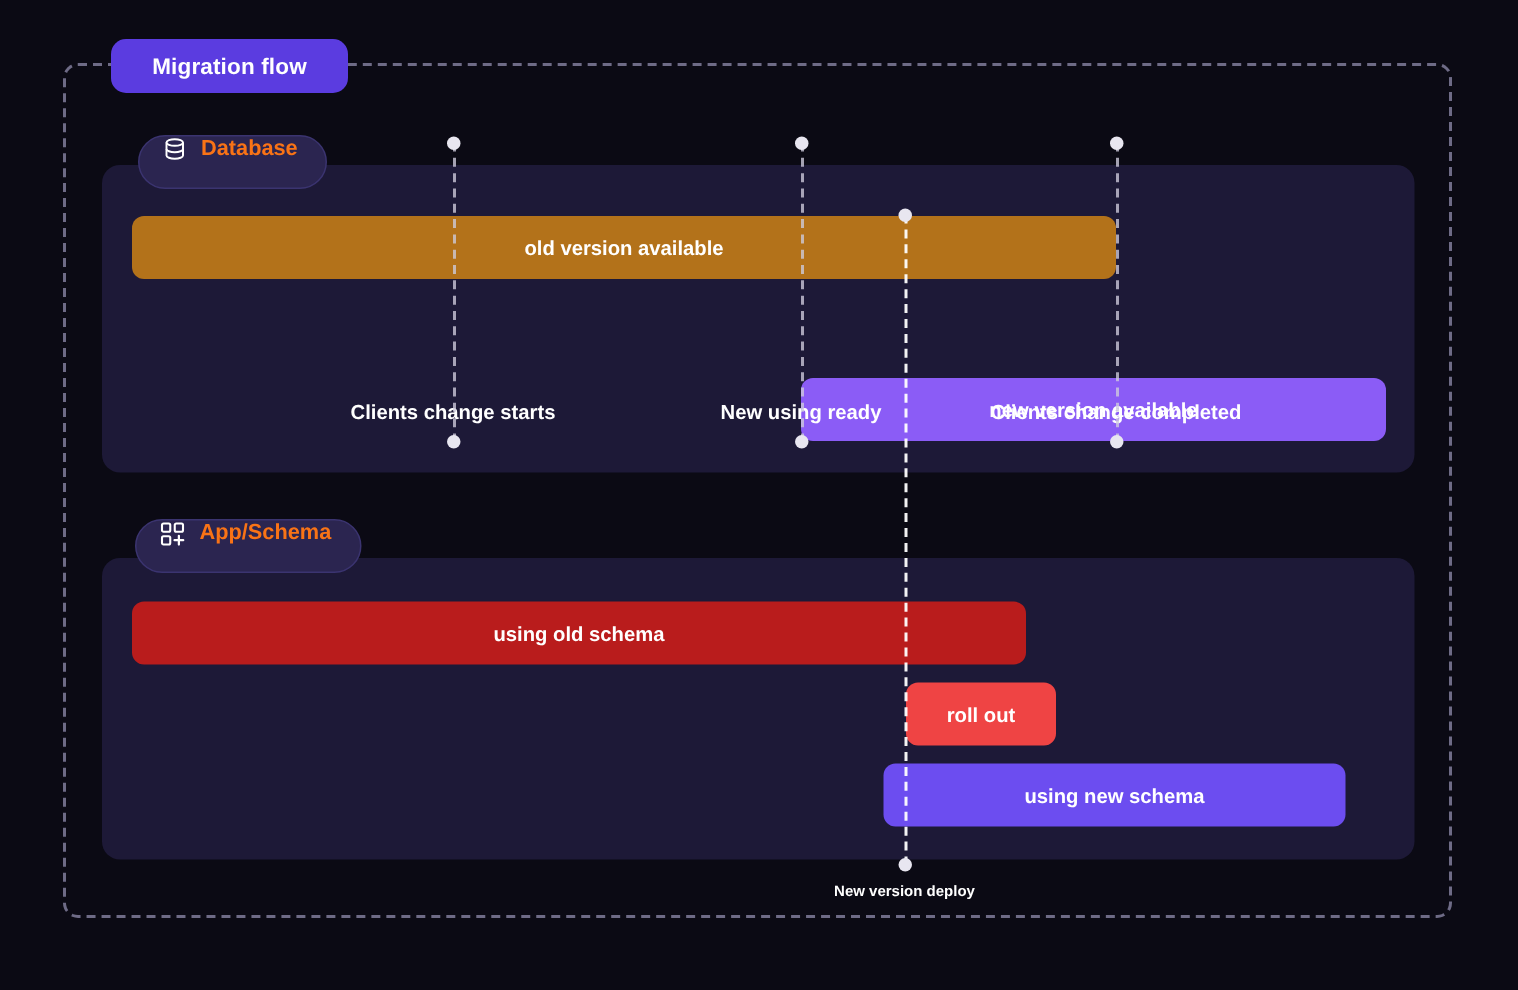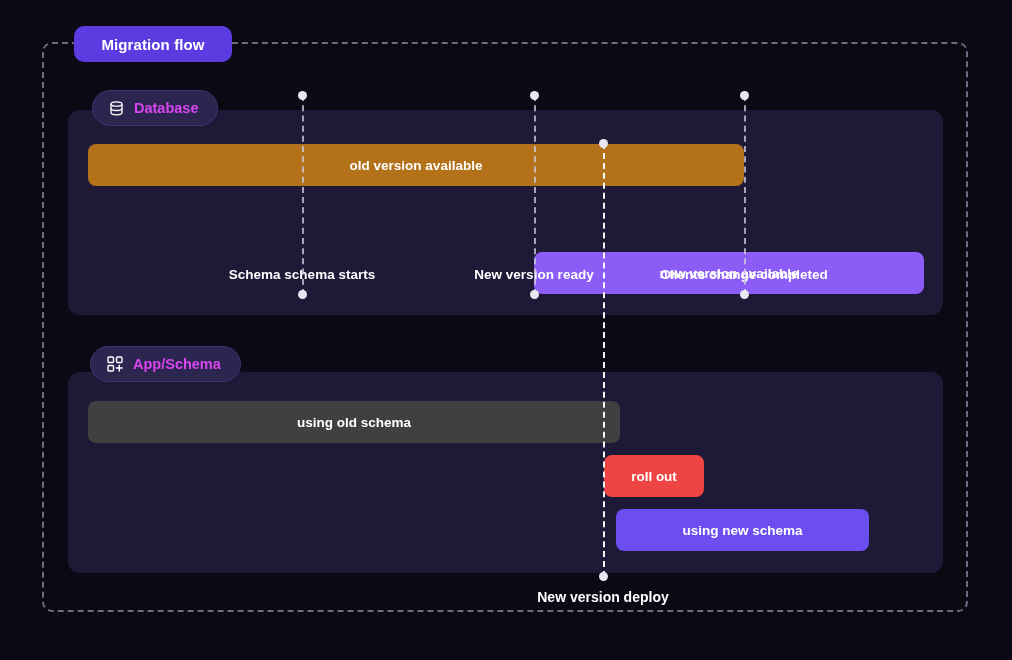--- a/index.html
+++ b/index.html
@@ -68,28 +68,27 @@
   #panel-app  { top: 372px; height: 201px; }
 
   
   .lane-badge {
     position: absolute;
     height: 36px;
     background: #2b2550;
     border: 1px solid #3b3470;
     border-radius: 18px;
     display: flex;
-    align-items: center;
     gap: 9px;
     padding: 0 19px 0 15px;
     box-sizing: border-box;
     z-index: 12;
     font-size: 14.5px;
     font-weight: bold;
-    color: #d946ef;
+    color: #f97316;
   }
   #badge-database { left: 92px; top: 90px; }
   #badge-app      { left: 90px; top: 346px; }
   .lane-badge svg { display: block; }
 
   
   .marker {
     position: absolute;
     z-index: 8;
   }
@@ -134,21 +133,21 @@
     height: 434px;
     z-index: 9;
   }
   #marker-deploy .m-line {
     border-left: 2px dashed #ffffff;
     opacity: 0.95;
   }
   #marker-deploy .m-label {
     bottom: auto;
     top: 446px;
-    font-size: 14px;
+    font-size: 10px;
   }
 
   
   .bar {
     position: absolute;
     height: 42px;
     border-radius: 8px;
     display: flex;
     align-items: center;
     justify-content: center;
@@ -158,23 +157,23 @@
     box-sizing: border-box;
     z-index: 6;
     text-align: center;
     padding: 0 10px;
   }
 
   #bar-old-version     { left: 88px;  top: 144px; width: 656px; background: #b3721a; }
   #bar-active-migr     { left: 302px; top: 198px; width: 442px; background: #339455; }
   #bar-new-version     { left: 534px; top: 252px; width: 390px; background: #8b5cf6; }
 
-  #bar-using-old       { left: 88px;  top: 401px; width: 532px; background: #404040; }
+  #bar-using-old       { left: 88px;  top: 401px; width: 596px; background: #b91c1c; }
   #bar-roll-out        { left: 604px; top: 455px; width: 100px; background: #ef4444; }
-  #bar-using-new       { left: 616px; top: 509px; width: 253px; background: #6c4df0; }
+  #bar-using-new       { left: 589px; top: 509px; width: 308px; background: #6c4df0; }
 </style>
 </head>
 <body>
 
 <div id="canvas">
 
   <div class="outer-frame"></div>
 
   <div class="title-badge">
     <span>Migration flow</span>
@@ -218,28 +217,28 @@
     <span>using old schema</span>
   </div>
   <div class="bar" id="bar-roll-out">
     <span>roll out</span>
   </div>
   <div class="bar" id="bar-using-new">
     <span>using new schema</span>
   </div>
 
   <div class="marker" id="marker-start">
-    <div class="m-label">Schema schema starts</div>
+    <div class="m-label">Clients change starts</div>
     <div class="m-line"></div>
     <div class="m-dot top"></div>
     <div class="m-dot bottom"></div>
   </div>
 
   <div class="marker" id="marker-ready">
-    <div class="m-label">New version ready</div>
+    <div class="m-label">New using ready</div>
     <div class="m-line"></div>
     <div class="m-dot top"></div>
     <div class="m-dot bottom"></div>
   </div>
 
   <div class="marker" id="marker-completed">
     <div class="m-label">Clients change completed</div>
     <div class="m-line"></div>
     <div class="m-dot top"></div>
     <div class="m-dot bottom"></div>

